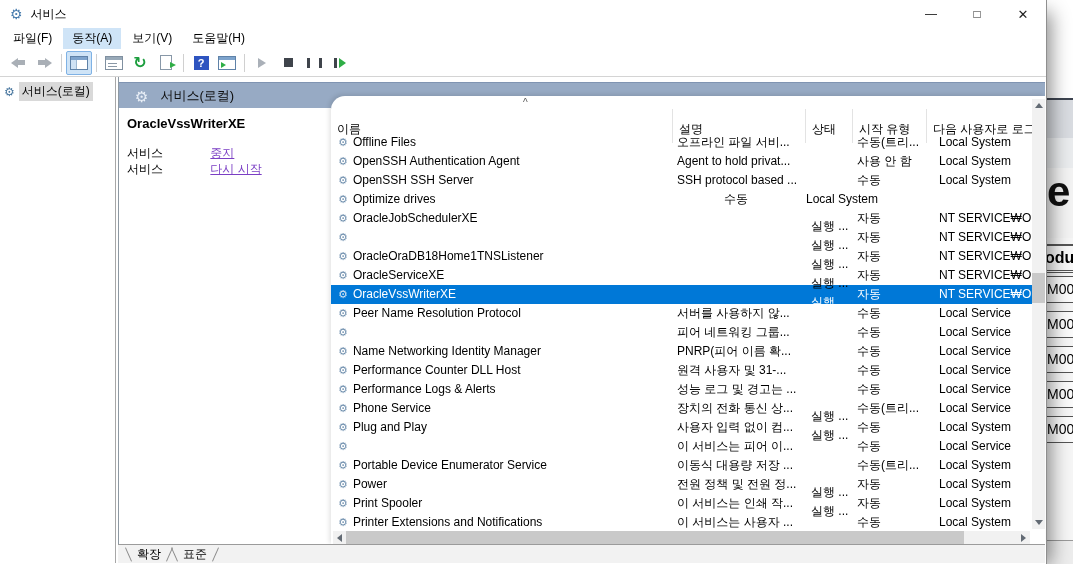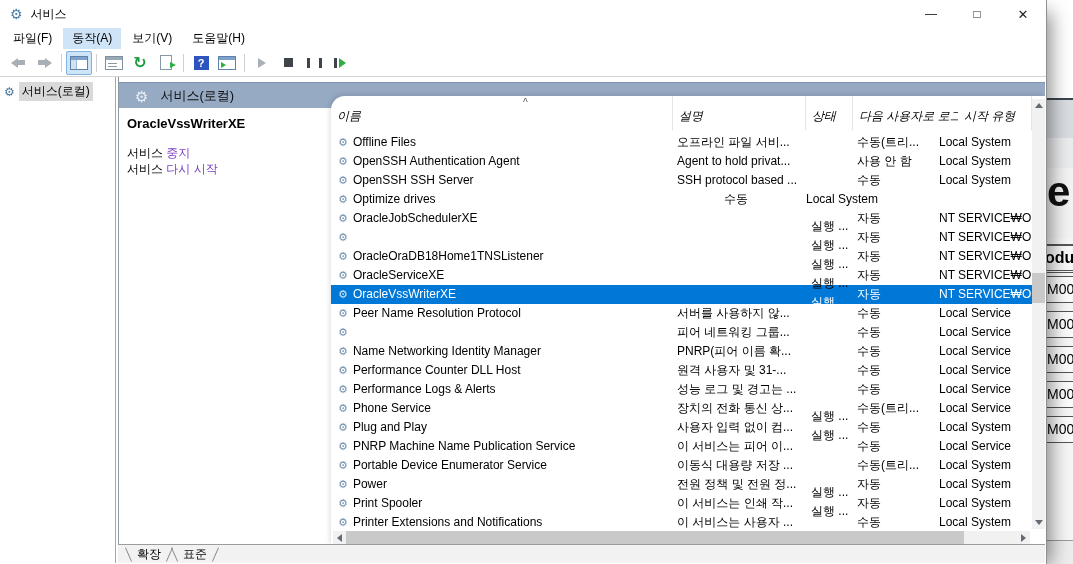--- a/index.html
+++ b/index.html
@@ -70,25 +70,25 @@
   .tree-label{background:var(--tree-selection,#d9d9d9);padding:1px 3px;}
   
   .panel{position:absolute;left:118px;top:77px;right:1px;bottom:19px;background:#fff;border-left:1px solid #8e99a3;}
   .band{position:absolute;left:0;right:0;top:5px;height:26px;background:var(--header-band,#97aac4);
         display:flex;align-items:center;border-top:1px solid #8094b2;}
   .band-gear{font-size:15px;color:#e9eff7;margin:0 12px 0 16px;line-height:1;}
   .band-title{font-size:13px;color:#0d0d0d;}
   .ext{position:absolute;left:0;top:31px;width:212px;bottom:0;background:#fff;padding:8px 0 0 8px;box-sizing:border-box;}
   .ext-title{font-weight:bold;font-size:13px;margin-bottom:14px;}
   .ext-line{font-size:12px;line-height:16px;}
-  .ext-link{color:var(--link,#7b3fc4);cursor:pointer;}
+  .ext-link{color:var(--link,#7b3fc4);text-decoration:underline;cursor:pointer;margin-left:44px;}
   
   .card{position:absolute;left:212px;top:19px;right:0;bottom:0;background:#fff;
         border-top-left-radius:14px;box-shadow:-2px -2px 4px rgba(0,0,0,.10);}
-  .hdr{position:absolute;left:0;top:0;right:13px;height:34px;display:flex;font-size:12px;font-style:italic;}
+  .hdr{position:absolute;left:0;top:13px;right:13px;height:34px;display:flex;font-size:12px;}
   .hcell{box-sizing:border-box;line-height:40px;padding-left:6px;border-right:1px solid #e3e3e3;
          white-space:nowrap;overflow:hidden;}
   .hc-name{width:342px;}.hc-desc{width:133px;}.hc-status{width:47px;}.hc-startup{width:74px;}
   .hc-logon{flex:1;border-right:none;}
   .sort-ind{position:absolute;left:192px;top:1px;font-size:10px;color:#555;}
   .rows{position:absolute;left:0;top:37px;right:13px;}
   .row{height:19px;display:flex;align-items:center;font-size:12px;white-space:nowrap;}
   .row.sel{background:var(--accent,#0078d7);color:#fff;}
   .c{box-sizing:border-box;overflow:hidden;white-space:nowrap;height:19px;line-height:19px;}
   .c-name{width:342px;display:flex;align-items:center;}
@@ -239,22 +239,22 @@
           <span class="ext-link">다시 시작</span>
         </div>
       </div>
 
       <div class="card">
         <span class="sort-ind">^</span>
         <div class="hdr">
           <div class="hcell hc-name">이름</div>
           <div class="hcell hc-desc">설명</div>
           <div class="hcell hc-status">상태</div>
+          <div class="hcell hc-startup">시작 유형</div>
           <div class="hcell hc-logon">다음 사용자로 로그</div>
-          <div class="hcell hc-startup">시작 유형</div>
         </div>
         <div class="rows" id="rows">
             <div class="row">
               <span class="c c-name">
                 <span class="row-gear">⚙</span>
                 <span>Offline Files</span>
               </span>
               <span class="c c-desc">오프라인 파일 서비...</span>
               <span class="c c-status"></span>
               <span class="c c-startup">수동(트리...</span>
@@ -403,21 +403,20 @@
                 <span>Plug and Play</span>
               </span>
               <span class="c c-desc">사용자 입력 없이 컴...</span>
               <span class="c c-status">실행 ...</span>
               <span class="c c-startup">수동</span>
               <span class="c c-logon">Local System</span>
             </div>
             <div class="row">
               <span class="c c-name">
                 <span class="row-gear">⚙</span>
-                <span>PNRP Machine Name Publication Service</span>
               </span>
               <span class="c c-desc">이 서비스는 피어 이...</span>
               <span class="c c-status"></span>
               <span class="c c-startup">수동</span>
               <span class="c c-logon">Local Service</span>
             </div>
             <div class="row">
               <span class="c c-name">
                 <span class="row-gear">⚙</span>
                 <span>Portable Device Enumerator Service</span>

